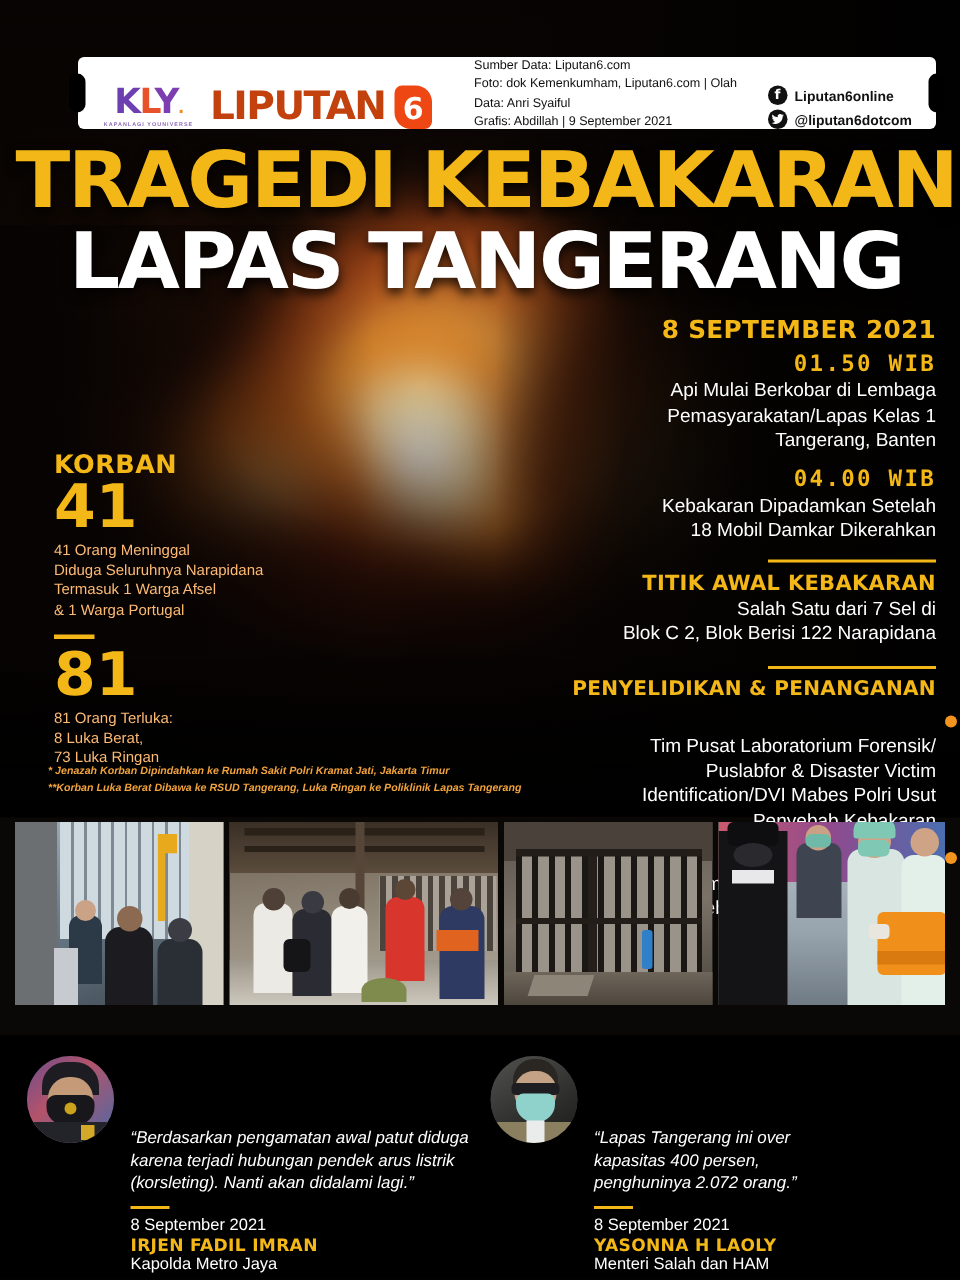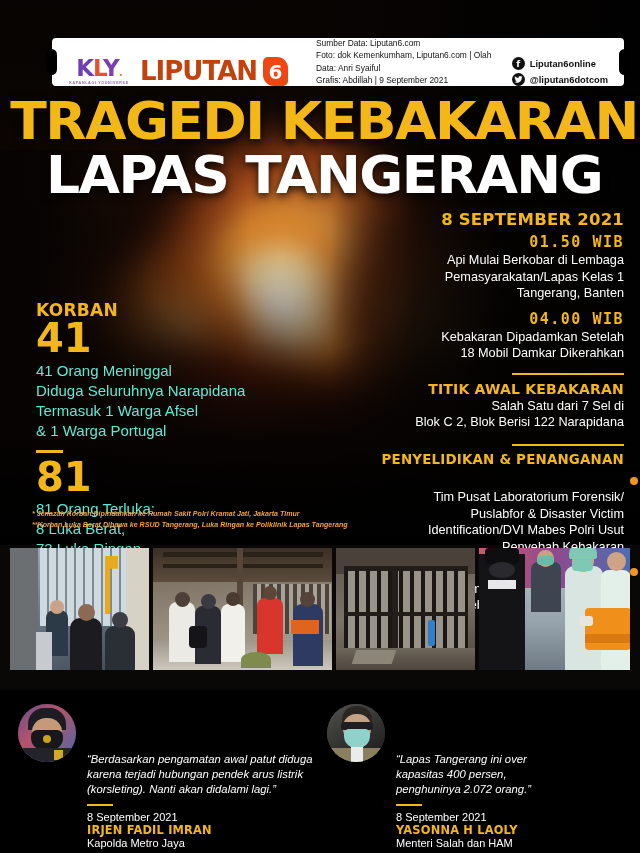--- a/index.html
+++ b/index.html
@@ -87,21 +87,21 @@
   
   .left-col{ position:absolute; left:36px; top:300px; width:230px; z-index:30; }
   .korban-label{
     color:#f3b718; font-size:17px; font-weight:bold; letter-spacing:.3px;
     font-family:"DejaVu Sans", sans-serif;
   }
   .big-num{
     color:#f3b718; font-size:40px; font-weight:bold; line-height:1.02;
     font-family:"DejaVu Sans", sans-serif; margin-top:-2px;
   }
-  .left-desc{ font-size:15px; line-height:1.33; color:#5eead4; margin-top:2px; }
+  .left-desc{ font-size:10px; line-height:1.33; color:#fdba74; margin-top:2px; }
   .divider-s{ width:27px; height:3px; background:#f3b718; margin:9px 0 6px 0; }
   .note{
     position:absolute; left:32px; top:509px; width:345px; z-index:30;
     font-size:7.1px; line-height:1.52; color:#f0a23c; font-style:italic; font-weight:bold;
   }
 
   
   .right-col{
     position:absolute; right:16px; top:210px; width:280px; z-index:30; text-align:right;
   }

